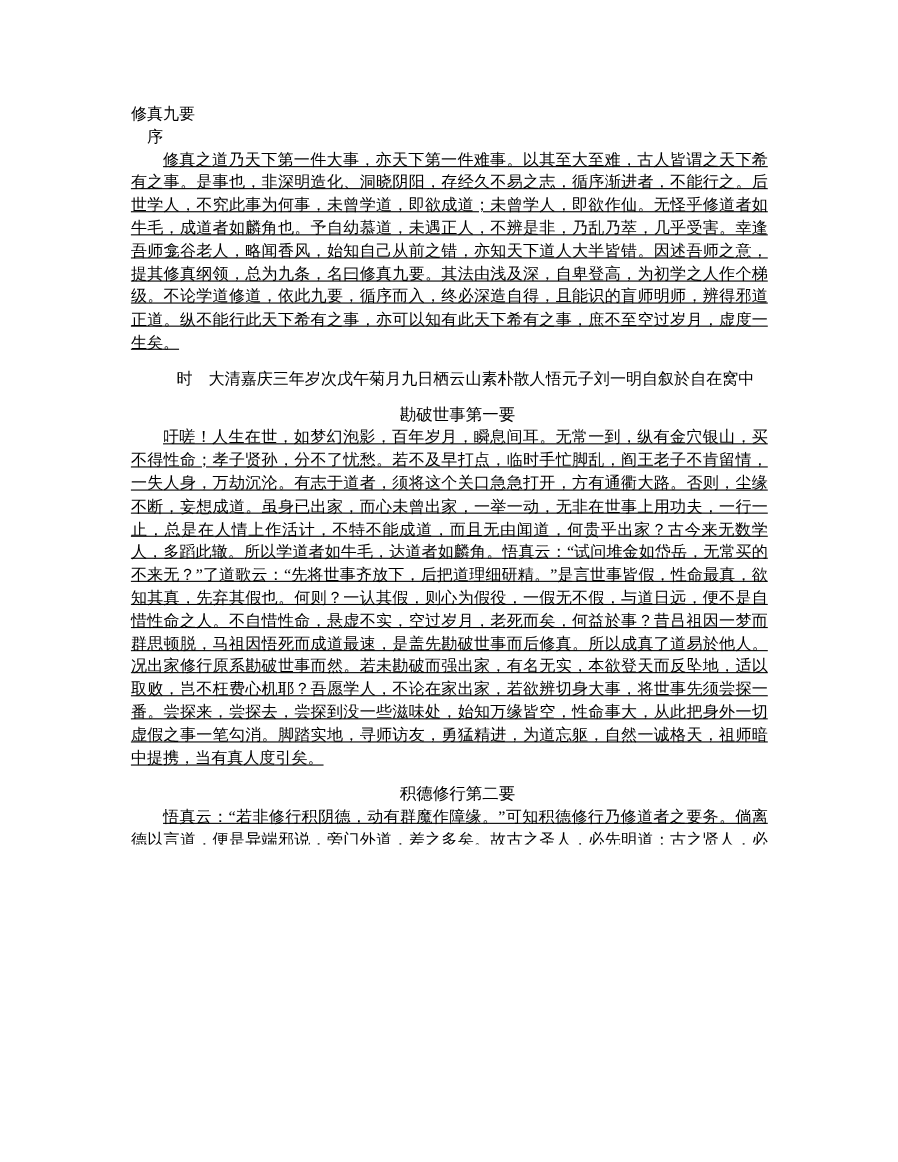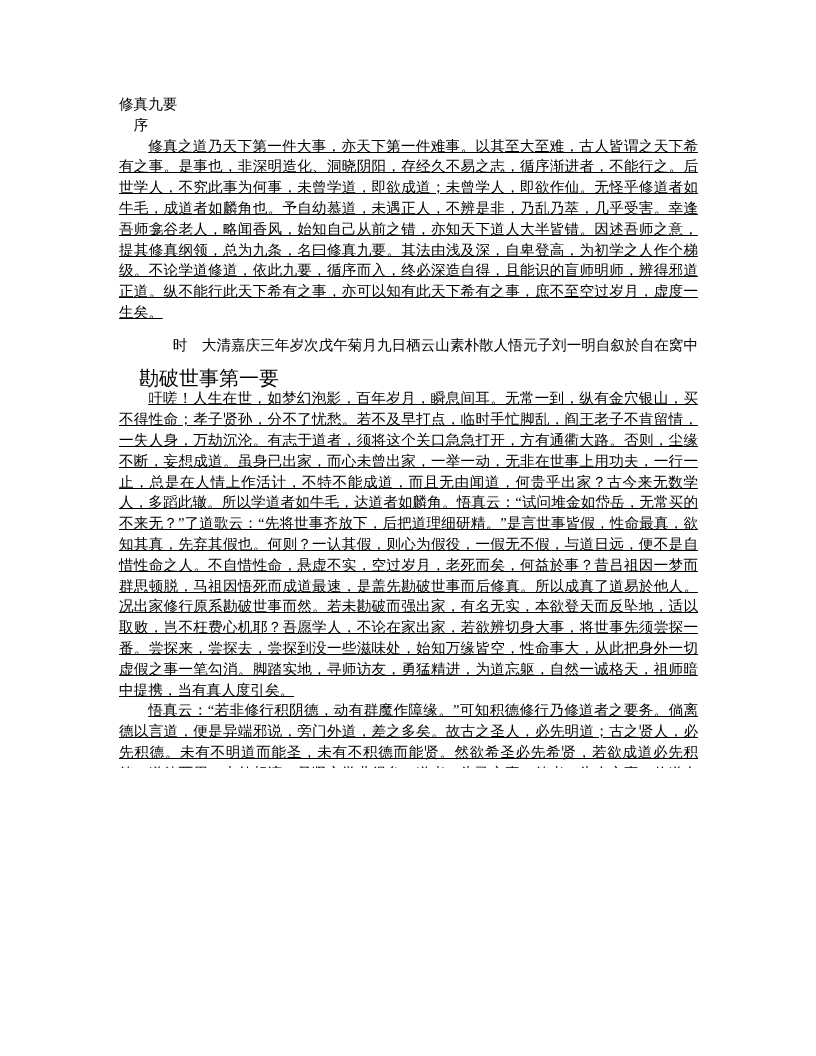--- a/index.html
+++ b/index.html
@@ -42,28 +42,28 @@
     line-height: 20.8px;
   }
   .para {
     margin: 0;
     text-indent: 2em;
     text-decoration: underline;
   }
   .dateline {
     margin: 12px 0 0 0;
     text-indent: 2em;
-    text-align: right;
+    text-align: center;
   }
   .section-heading {
     margin: 12px 0 0 0;
     padding-left: 1em;
-    text-align: left;
+    text-align: center;
     font-weight: normal;
-    font-size: 20px;
+    font-size: 15px;
     line-height: 20.8px;
   }
 </style>
 </head>
 <body>
 
 <div class="page">
   <div class="content">
 
     <h1 class="doc-title">修真九要</h1>
@@ -71,17 +71,18 @@
     <h2 class="sub-heading">序</h2>
 
     <p class="para">修真之道乃天下第一件大事，亦天下第一件难事。以其至大至难，古人皆谓之天下希有之事。是事也，非深明造化、洞晓阴阳，存经久不易之志，循序渐进者，不能行之。后世学人，不究此事为何事，未曾学道，即欲成道；未曾学人，即欲作仙。无怪乎修道者如牛毛，成道者如麟角也。予自幼慕道，未遇正人，不辨是非，乃乱乃萃，几乎受害。幸逢吾师龛谷老人，略闻香风，始知自己从前之错，亦知天下道人大半皆错。因述吾师之意，提其修真纲领，总为九条，名曰修真九要。其法由浅及深，自卑登高，为初学之人作个梯级。不论学道修道，依此九要，循序而入，终必深造自得，且能识的盲师明师，辨得邪道正道。纵不能行此天下希有之事，亦可以知有此天下希有之事，庶不至空过岁月，虚度一生矣。</p>
 
     <p class="dateline">时　大清嘉庆三年岁次戊午菊月九日栖云山素朴散人悟元子刘一明自叙於自在窝中</p>
 
     <h2 class="section-heading">勘破世事第一要</h2>
 
     <p class="para">吁嗟！人生在世，如梦幻泡影，百年岁月，瞬息间耳。无常一到，纵有金穴银山，买不得性命；孝子贤孙，分不了忧愁。若不及早打点，临时手忙脚乱，阎王老子不肯留情，一失人身，万劫沉沦。有志于道者，须将这个关口急急打开，方有通衢大路。否则，尘缘不断，妄想成道。虽身已出家，而心未曾出家，一举一动，无非在世事上用功夫，一行一止，总是在人情上作活计，不特不能成道，而且无由闻道，何贵乎出家？古今来无数学人，多蹈此辙。所以学道者如牛毛，达道者如麟角。悟真云：“试问堆金如岱岳，无常买的不来无？”了道歌云：“先将世事齐放下，后把道理细研精。”是言世事皆假，性命最真，欲知其真，先弃其假也。何则？一认其假，则心为假役，一假无不假，与道日远，便不是自惜性命之人。不自惜性命，悬虚不实，空过岁月，老死而矣，何益於事？昔吕祖因一梦而群思顿脱，马祖因悟死而成道最速，是盖先勘破世事而后修真。所以成真了道易於他人。况出家修行原系勘破世事而然。若未勘破而强出家，有名无实，本欲登天而反坠地，适以取败，岂不枉费心机耶？吾愿学人，不论在家出家，若欲辨切身大事，将世事先须尝探一番。尝探来，尝探去，尝探到没一些滋味处，始知万缘皆空，性命事大，从此把身外一切虚假之事一笔勾消。脚踏实地，寻师访友，勇猛精进，为道忘躯，自然一诚格天，祖师暗中提携，当有真人度引矣。</p>
 
+    <h2 class="section-heading">积德修行第二要</h2>
 
     <p class="para">悟真云：“若非修行积阴德，动有群魔作障缘。”可知积德修行乃修道者之要务。倘离德以言道，便是异端邪说，旁门外道，差之多矣。故古之圣人，必先明道；古之贤人，必先积德。未有不明道而能圣，未有不积德而能贤。然欲希圣必先希贤，若欲成道必先积德。道德两用，内外相济，圣贤之学业得矣。道者，为己之事；德者，为人之事。修道有尽而积德无穷。自古及今，仙佛神圣成道之后，犹必和光同尘，积功累行，直待三千功满，八百行完，方受天诏。况金丹大道为鬼神所忌，非大忠大孝之人不能知，非大贤大德之人不敢传。即强传而知之，鬼神不喜，势必暗降灾殃，促其寿数。非徒无益，而又害之。予自得龛谷仙留之旨，以大公为怀，每遇志士，便欲接引。间或略示端倪，徐观其后，未几自满自足，不能深入，竟至日久懈怠，志气尽丧。其悭贪烦恼，甚於常人。前后数人，俱皆如此。噫！此等之辈必是祖先无德，自己无行，以是始勤终怠，迷失真宗，而不可挽回矣。予因自不小心，失言匪人，亦屡遭魔障。幸喜无大关系，真宝未被窃去。有鉴於此，后遂结舌，不敢轻露圭角，是必待有大力者倾囊付之耳。世之学人方入门户，直视神仙为至易之事，而遂骗化十方，罔知所忌。绝不思一丝一粒俱十方之血汗；一饮一啄皆众生之苦力。或有以口头禅笼人者；或有以假道法摄财者；或有以黄白术谋骗者；千方百计，不可枚数。异日欠下十分债账，不知如何消化。古人谓：“两只角或有或无，一条尾千定万定”者，必此辈欤？有志斯道者，须当以德行为重，自立节操，不要糊涂作事，担误了前程。何为德？恤老怜贫、惜孤悯寡、施药舍茶、修桥补路、扶危救困、轻财重义、广行方便者是也。何为行？苦己利人、勤打尘劳、施德不望报，有怨不结雠，有功而不伐，</p>
 
   </div>
 </div>
 
 </body></html>

